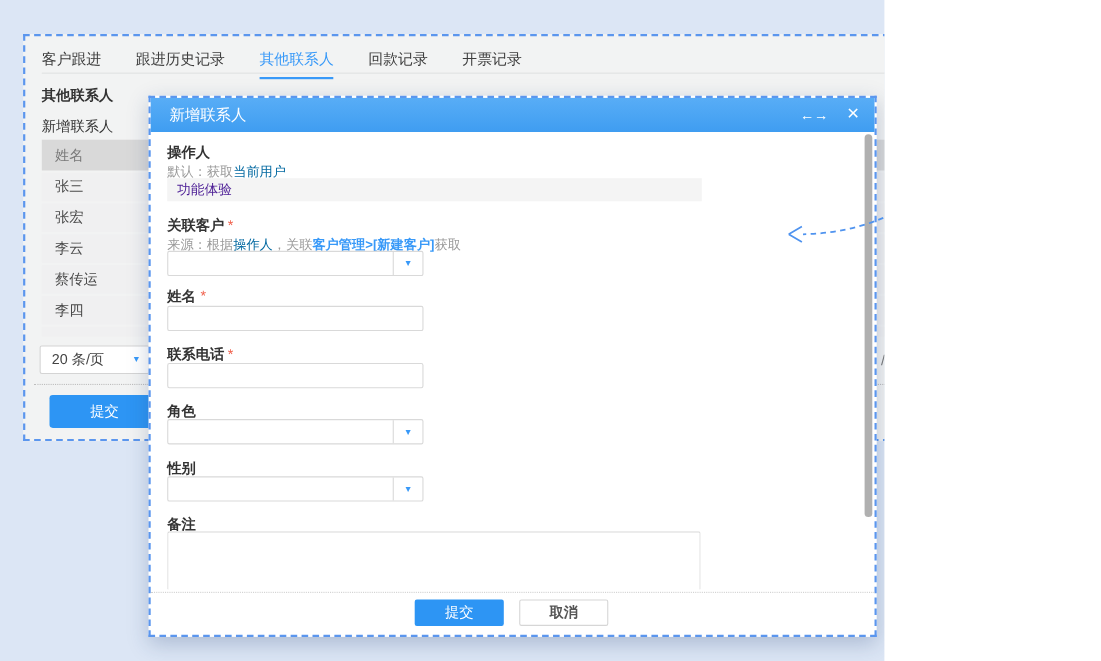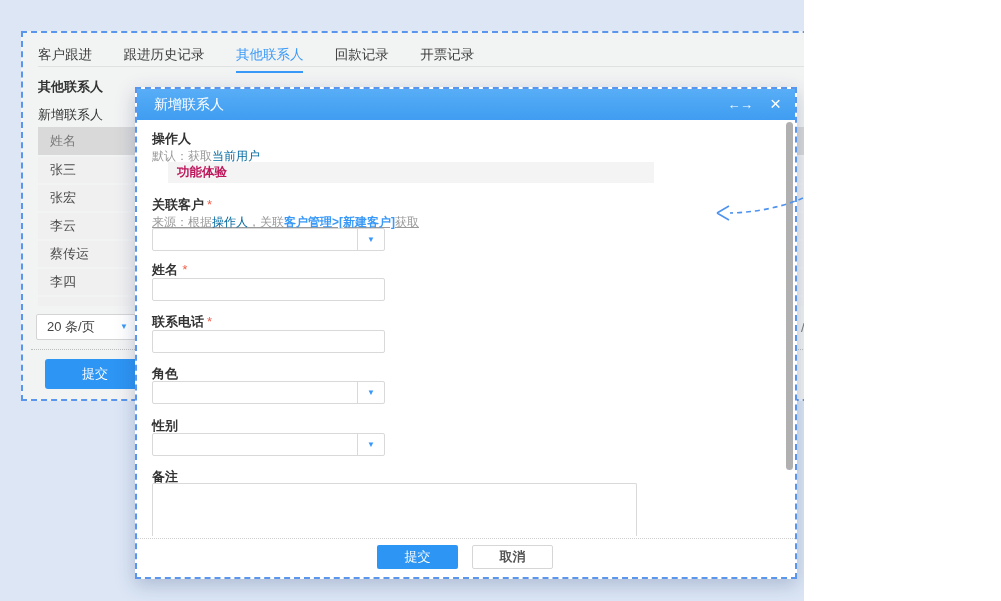--- a/index.html
+++ b/index.html
@@ -58,23 +58,23 @@
               letter-spacing:-2px; cursor:pointer; }
   .m-close { position:absolute; right:14px; top:-1px; line-height:31px; color:#fff; font-size:19px; cursor:pointer; }
   .m-scrollthumb { position:absolute; right:2px; top:33px; width:7px; height:348px;
                    background:#b0b0b0; border-radius:4px; }
 
   .f-label { position:absolute; font-size:13px; font-weight:600; color:#333; }
   .req { color:#f0614d; margin-left:3px; font-weight:normal; }
   .f-hint { position:absolute; font-size:12px; color:#9a9a9a; white-space:nowrap; }
   .hint-red { color:#0369a1; }
   .hint-blue { color:#3899f8; font-weight:bold; }
-  .f-disabled { position:absolute; left:31px; top:73px; width:486px; height:21px; background:#f4f4f4;
-                border:none; color:#be185d; font-size:12.5px; padding-left:9px;
-                font-family:"Liberation Sans",sans-serif;font-weight:bold; }
+  .f-disabled { position:absolute; left:15px; top:73px; width:486px; height:21px; background:#f4f4f4;
+                border:none; color:#4c1d95; font-size:12.5px; padding-left:9px;
+                font-family:"Liberation Sans",sans-serif; }
   .f-input { position:absolute; width:233px; height:23px; border:1px solid #d9d9d9; border-radius:2px;
              background:#fff; font-size:13px; padding-left:8px; font-family:"Liberation Sans",sans-serif; }
   .f-select { position:absolute; width:233px; height:23px; border:1px solid #d9d9d9; border-radius:2px;
               background:#fff; cursor:pointer; }
   .f-select .caret-box { position:absolute; right:0; top:0; width:27px; height:21px;
                          border-left:1px solid #d9d9d9; text-align:center; line-height:21px;
                          font-size:8px; color:#3899f8; }
   .f-textarea { position:absolute; left:15px; top:394px; width:485px; height:53px;
                 border:1px solid #d9d9d9; border-bottom:none; border-radius:2px 2px 0 0; resize:none;
                 font-family:"Liberation Sans",sans-serif; font-size:13px; padding:6px 8px; }
@@ -158,21 +158,21 @@
 
     <div class="f-label" style="left:15px; top:41px;">操作人</div>
     <div class="f-hint" style="left:15px; top:59px;">
       <span>默认：获取</span><span class="hint-red">当前用户</span>
     </div>
     <div class="f-disabled" style="line-height:21px;">功能体验</div>
 
     <div class="f-label" style="left:15px; top:107px;">
       <span>关联客户</span><span class="req">*</span>
     </div>
-    <div class="f-hint" style="left:15px; top:125px;text-decoration:underline;">
+    <div class="f-hint" style="left:15px; top:125px;">
       <span>来源：根据</span><span class="hint-red">操作人</span><span>，关联</span><span class="hint-blue">客户管理&gt;[新建客户]</span><span>获取</span>
     </div>
     <div class="f-select" style="left:15px; top:139px;">
       <span class="caret-box">▼</span>
     </div>
 
     <div class="f-label" style="left:15px; top:172px;font-family:Liberation Mono, monospace;">
       <span>姓名</span><span class="req">*</span>
     </div>
     <input class="f-input" style="left: 15px; top: 189px;" value="">

